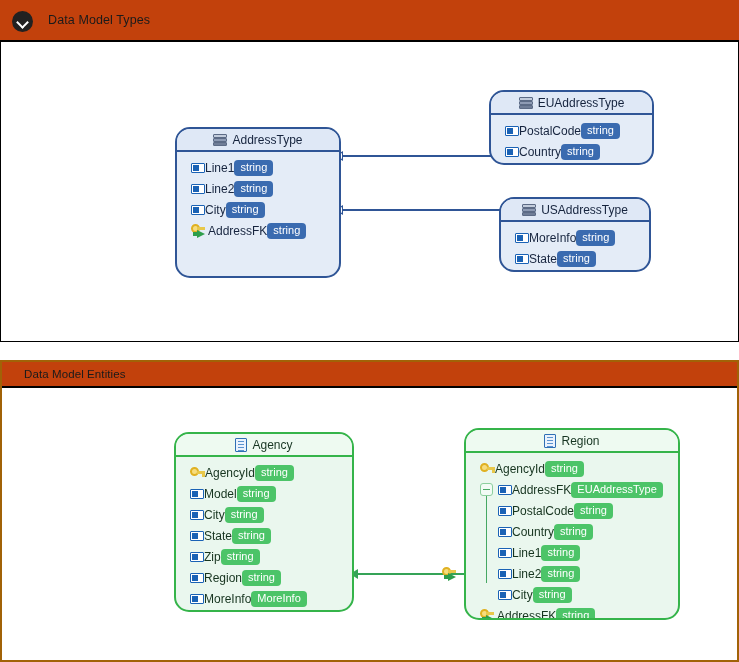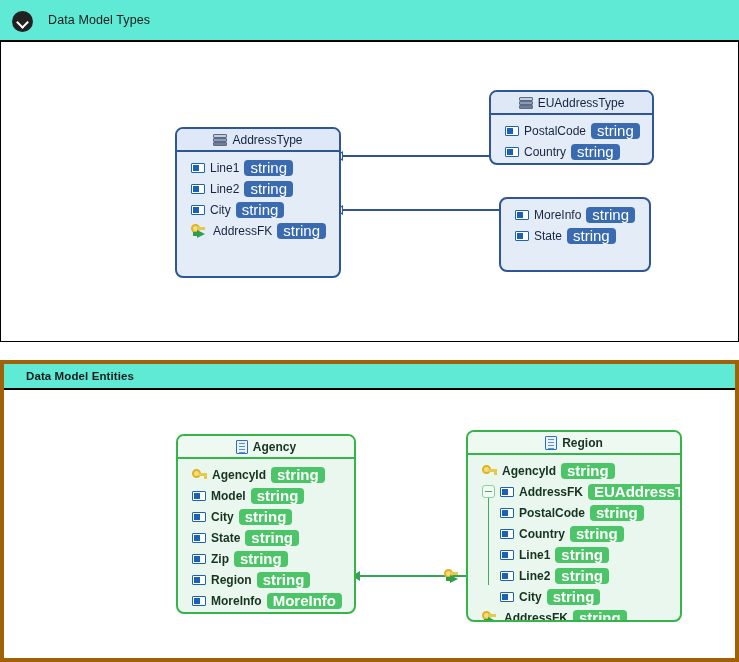--- a/index.html
+++ b/index.html
@@ -15,40 +15,39 @@
     font-size: 12px;
     color: #1a1a1a;
     overflow: hidden;
   }
 
   
   .panel {
     position: absolute;
     left: 0;
     background: #ffffff;
-    border: 4px solid #a16207;
-    box-sizing: border-box;
-    font-weight: bold;
+    border: 2px solid #a16207;
+    box-sizing: border-box;
   }
   #panel-types  { top: 0px;   left: 0px; width: 739px; height: 342px; border-top: none; border-left: none; border-right: none; }
   #panel-types-inner {
     position: absolute; top: 0; left: 0; width: 739px; height: 342px;
     box-sizing: border-box;
     border-left: 1px solid #000; border-right: 1px solid #000; border-bottom: 1px solid #000;
   }
   #panel-entities { top: 360px; left: 0px; width: 739px; height: 302px; }
 
   .panel-header {
     position: absolute;
     left: 0; top: 0;
     width: 100%;
     height: 42px;
     box-sizing: border-box;
     border-bottom: 2px solid #000000;
-    background: #5eead4;
+    background: #c2410c;
   }
   .panel-header.thin { height: 26px; border-bottom: 2px solid #000; }
 
   .panel-title {
     position: absolute;
     left: 48px;
     top: 13px;
     font-size: 12.5px;
     color: #1b1b1b;
     letter-spacing: .1px;
@@ -74,21 +73,21 @@
     transform: rotate(45deg);
   }
 
   .canvas { position: absolute; left: 0; right: 0; bottom: 0; top: 42px; overflow: hidden; }
   .canvas.thin { top: 26px; }
 
   
   .node {
     position: absolute;
     box-sizing: border-box;
-    border-radius: 8px;
+    border-radius: 15px;
     border: 2px solid #2f5596;
     background: #e4ecf7;
     overflow: hidden;
   }
   .node.green { border-color: #35b44a; background: #eaf7ee; }
 
   .node-header {
     height: 23px;
     box-sizing: border-box;
     border-bottom: 2px solid #2f5596;
@@ -100,40 +99,39 @@
     font-size: 12px;
     color: #15233d;
   }
   .node.green .node-header { border-bottom-color: #35b44a; background: #eefaf1; color: #173522; }
 
   .node-body { padding: 5px 0 6px 0; }
 
   .row {
     display: flex;
     align-items: center;
-    gap: 5px;
     height: 21px;
     padding-left: 14px;
     font-size: 12px;
     color: #17253f;
     white-space: nowrap;
   }
   .row.indent { padding-left: 32px; }
   .node.green .row { color: #16341f; align-items: center; }
 
   .fname { }
 
   
   .pill {
     display: inline-block;
     padding: 1px 6px 2px 6px;
     border-radius: 4px;
     background: #3a6bb0;
     color: #ffffff;
-    font-size: 15px;
+    font-size: 11px;
     line-height: 13px;
   }
   .node.green .pill { background: #4cc468; }
 
   
   .icn { display: inline-block; flex: 0 0 auto; position: relative; }
 
   
   .icn-type { width: 14px; height: 14px; }
   .icn-type .s { position: absolute; left: 0; width: 14px; height: 4px; border-radius: 1px; background: #9aa7bd; border: 1px solid #5c6b86; box-sizing: border-box; }
@@ -290,20 +288,28 @@
         </div>
         <div class="row">
           <span class="icn icn-field"></span>
           <span class="fname">Country</span>
           <span class="pill">string</span>
         </div>
       </div>
     </div>
 
     <div class="node" style="left:499px; top:155px; width:152px; height:75px;">
+      <div class="node-header">
+        <span class="icn icn-type">
+            <i class="s s1"></i>
+            <i class="s s2"></i>
+            <i class="s s3"></i>
+          </span>
+        <span>USAddressType</span>
+      </div>
       <div class="node-body">
         <div class="row">
           <span class="icn icn-field"></span>
           <span class="fname">MoreInfo</span>
           <span class="pill">string</span>
         </div>
         <div class="row">
           <span class="icn icn-field"></span>
           <span class="fname">State</span>
           <span class="pill">string</span>

